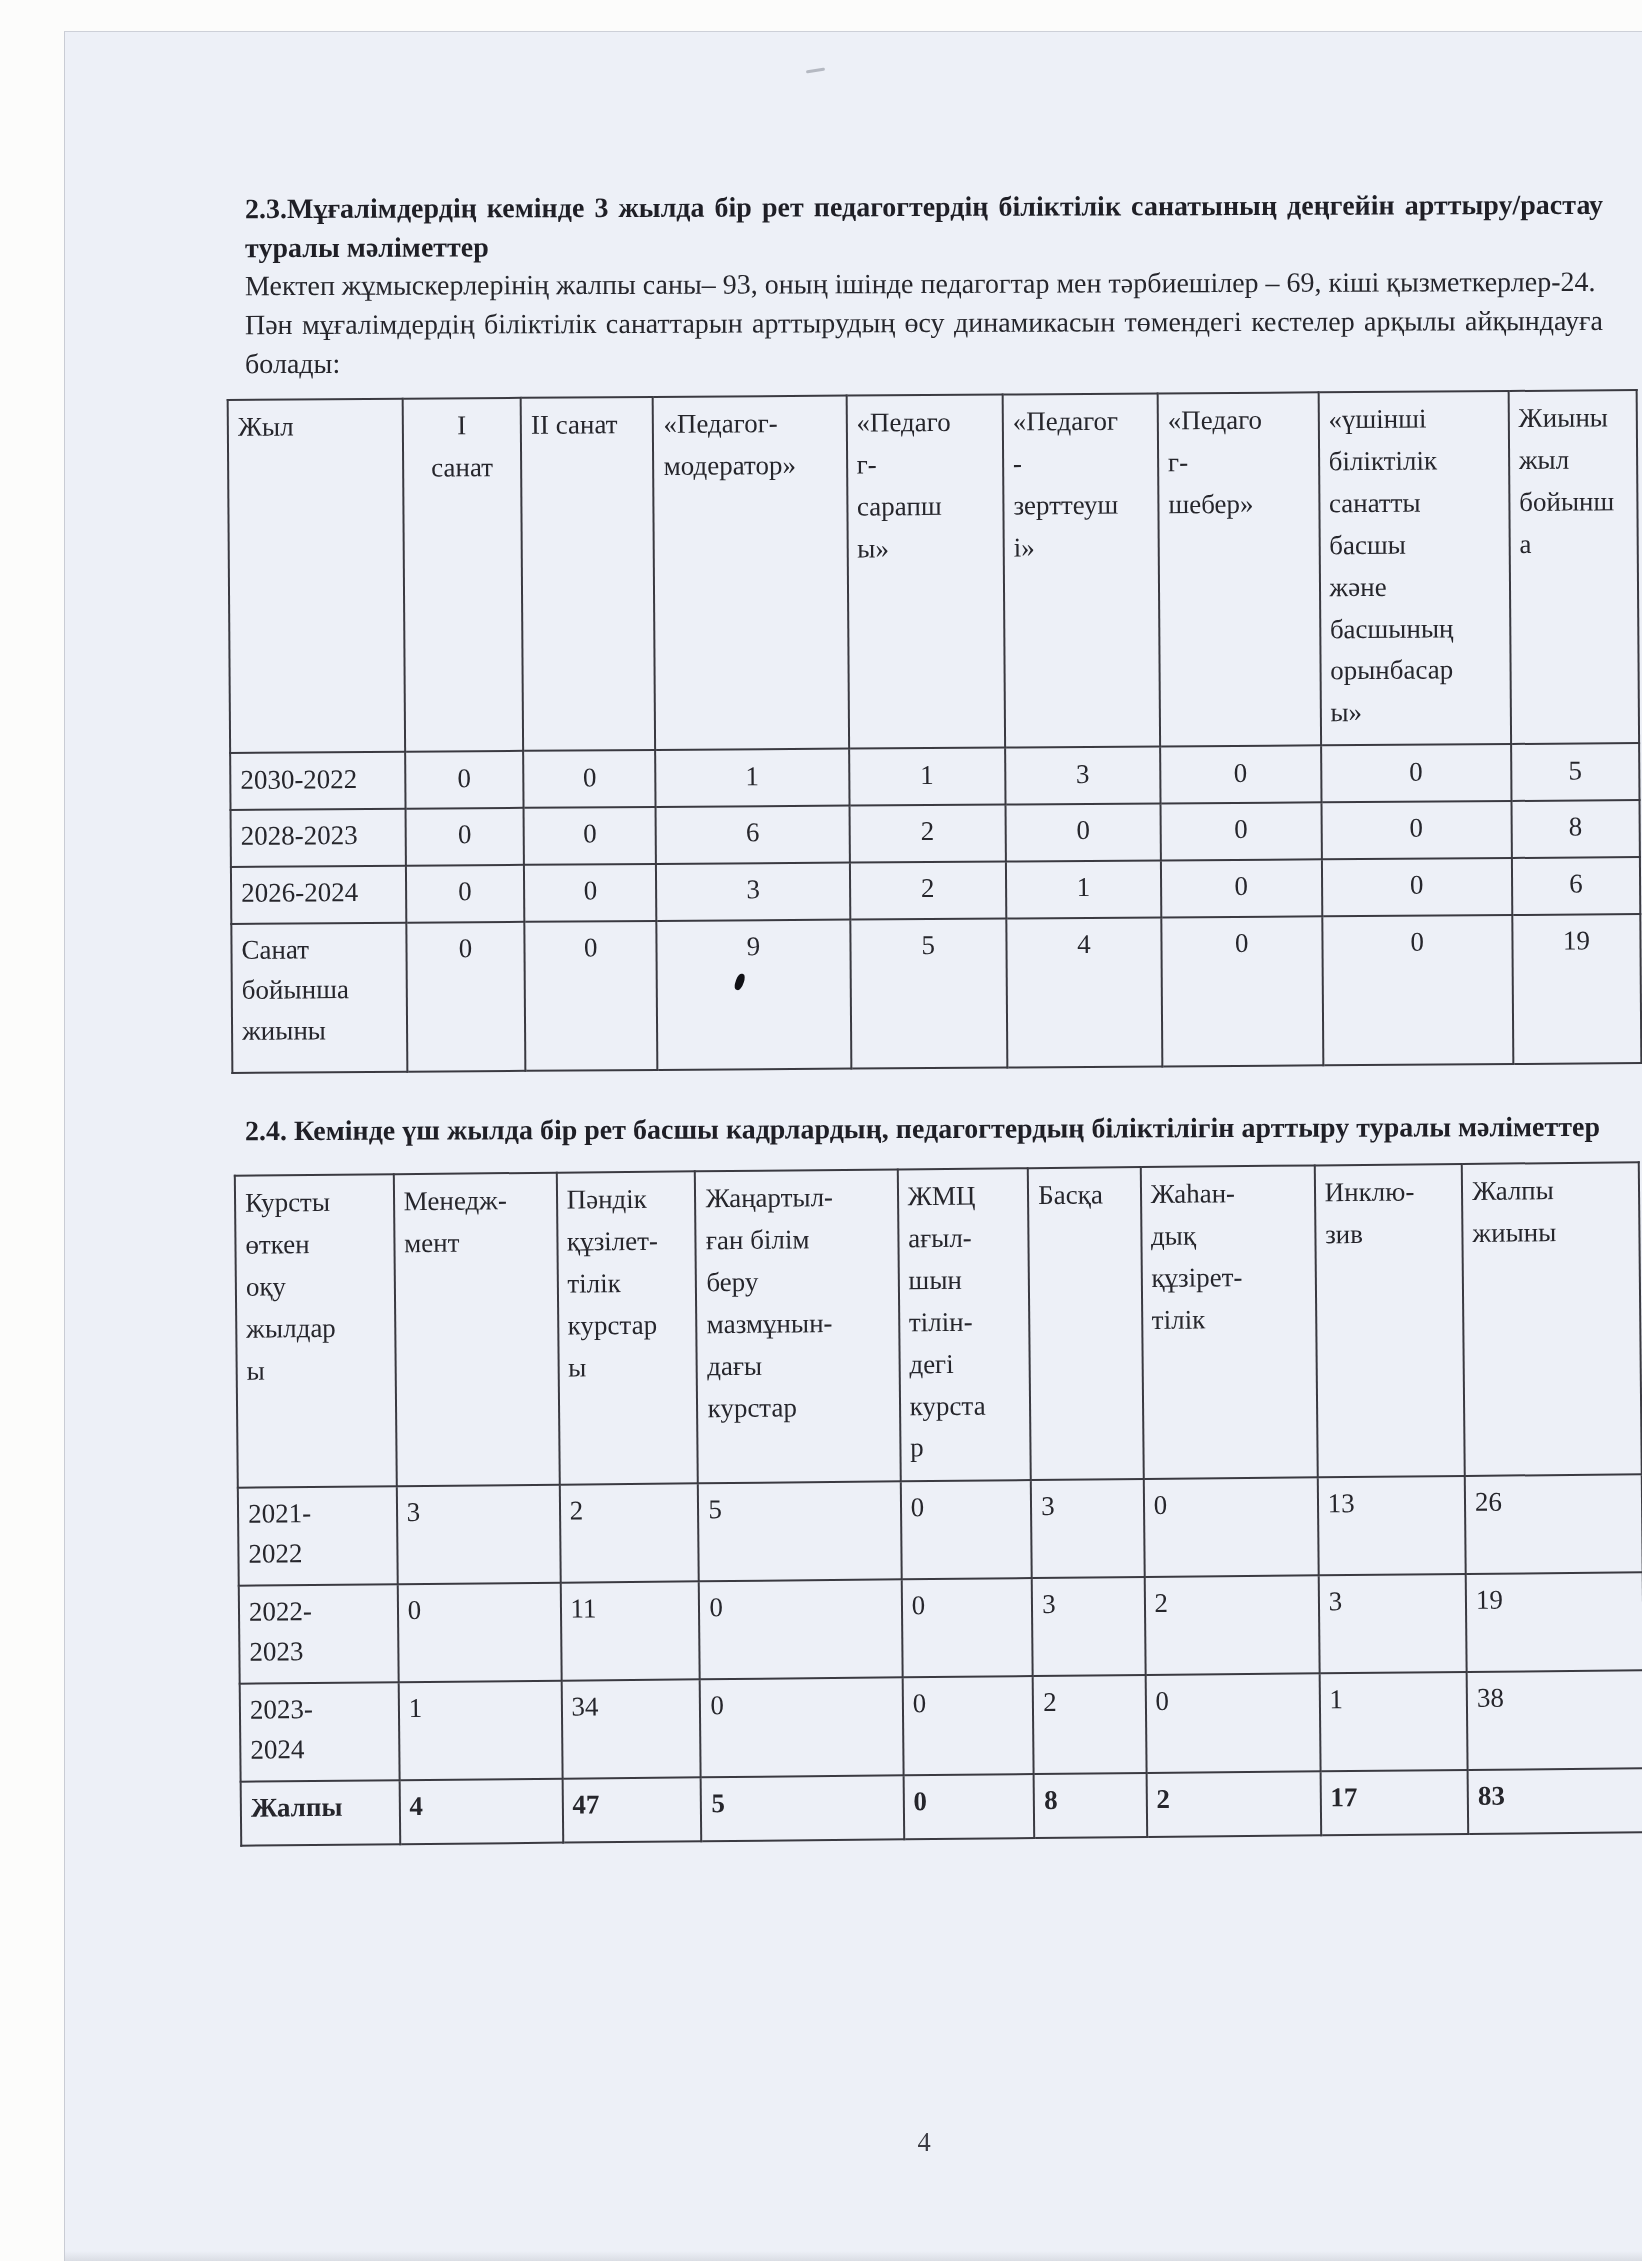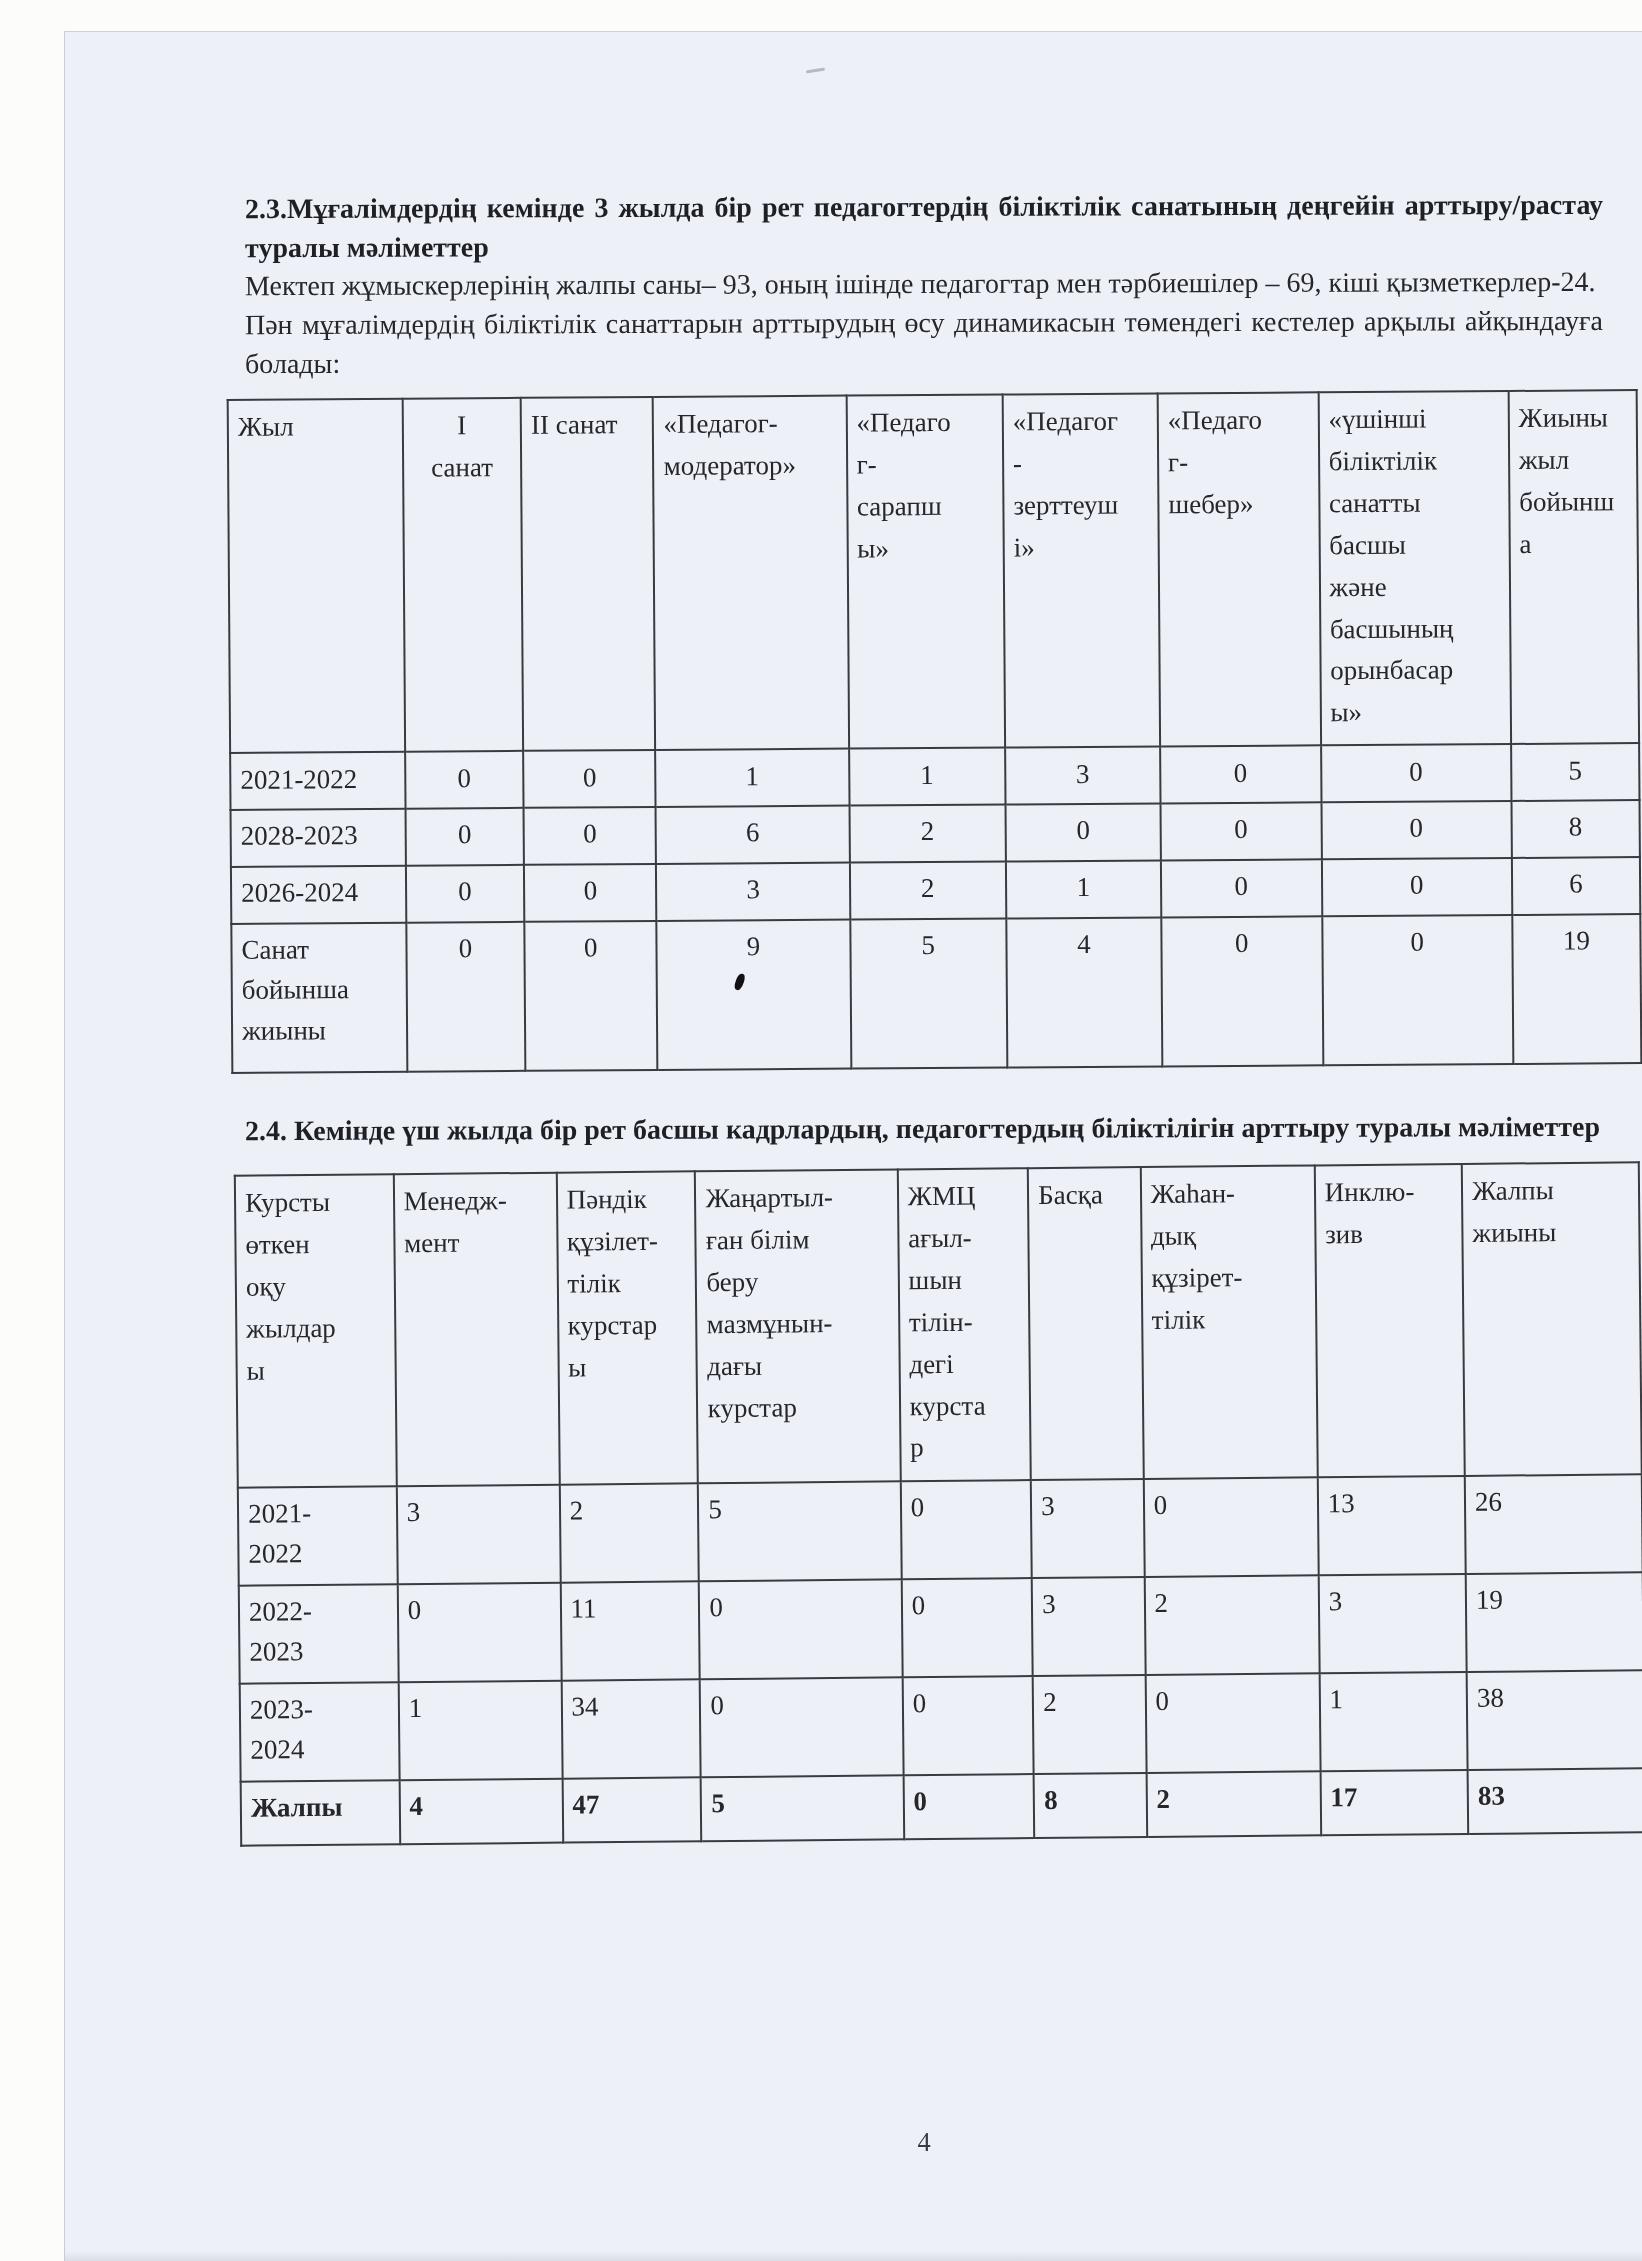--- a/index.html
+++ b/index.html
@@ -114,21 +114,21 @@
 орынбасар
 ы»</th>
             <th>Жиыны
 жыл
 бойынш
 а</th>
           </tr>
         </thead>
         <tbody>
           <tr class="data">
-            <td class="rowlabel">2021-2022</td>
+            <td class="rowlabel">2030-2022</td>
             <td class="num">0</td>
             <td class="num">0</td>
             <td class="num">1</td>
             <td class="num">1</td>
             <td class="num">3</td>
             <td class="num">0</td>
             <td class="num">0</td>
             <td class="num">5</td>
           </tr>
           <tr class="data">

